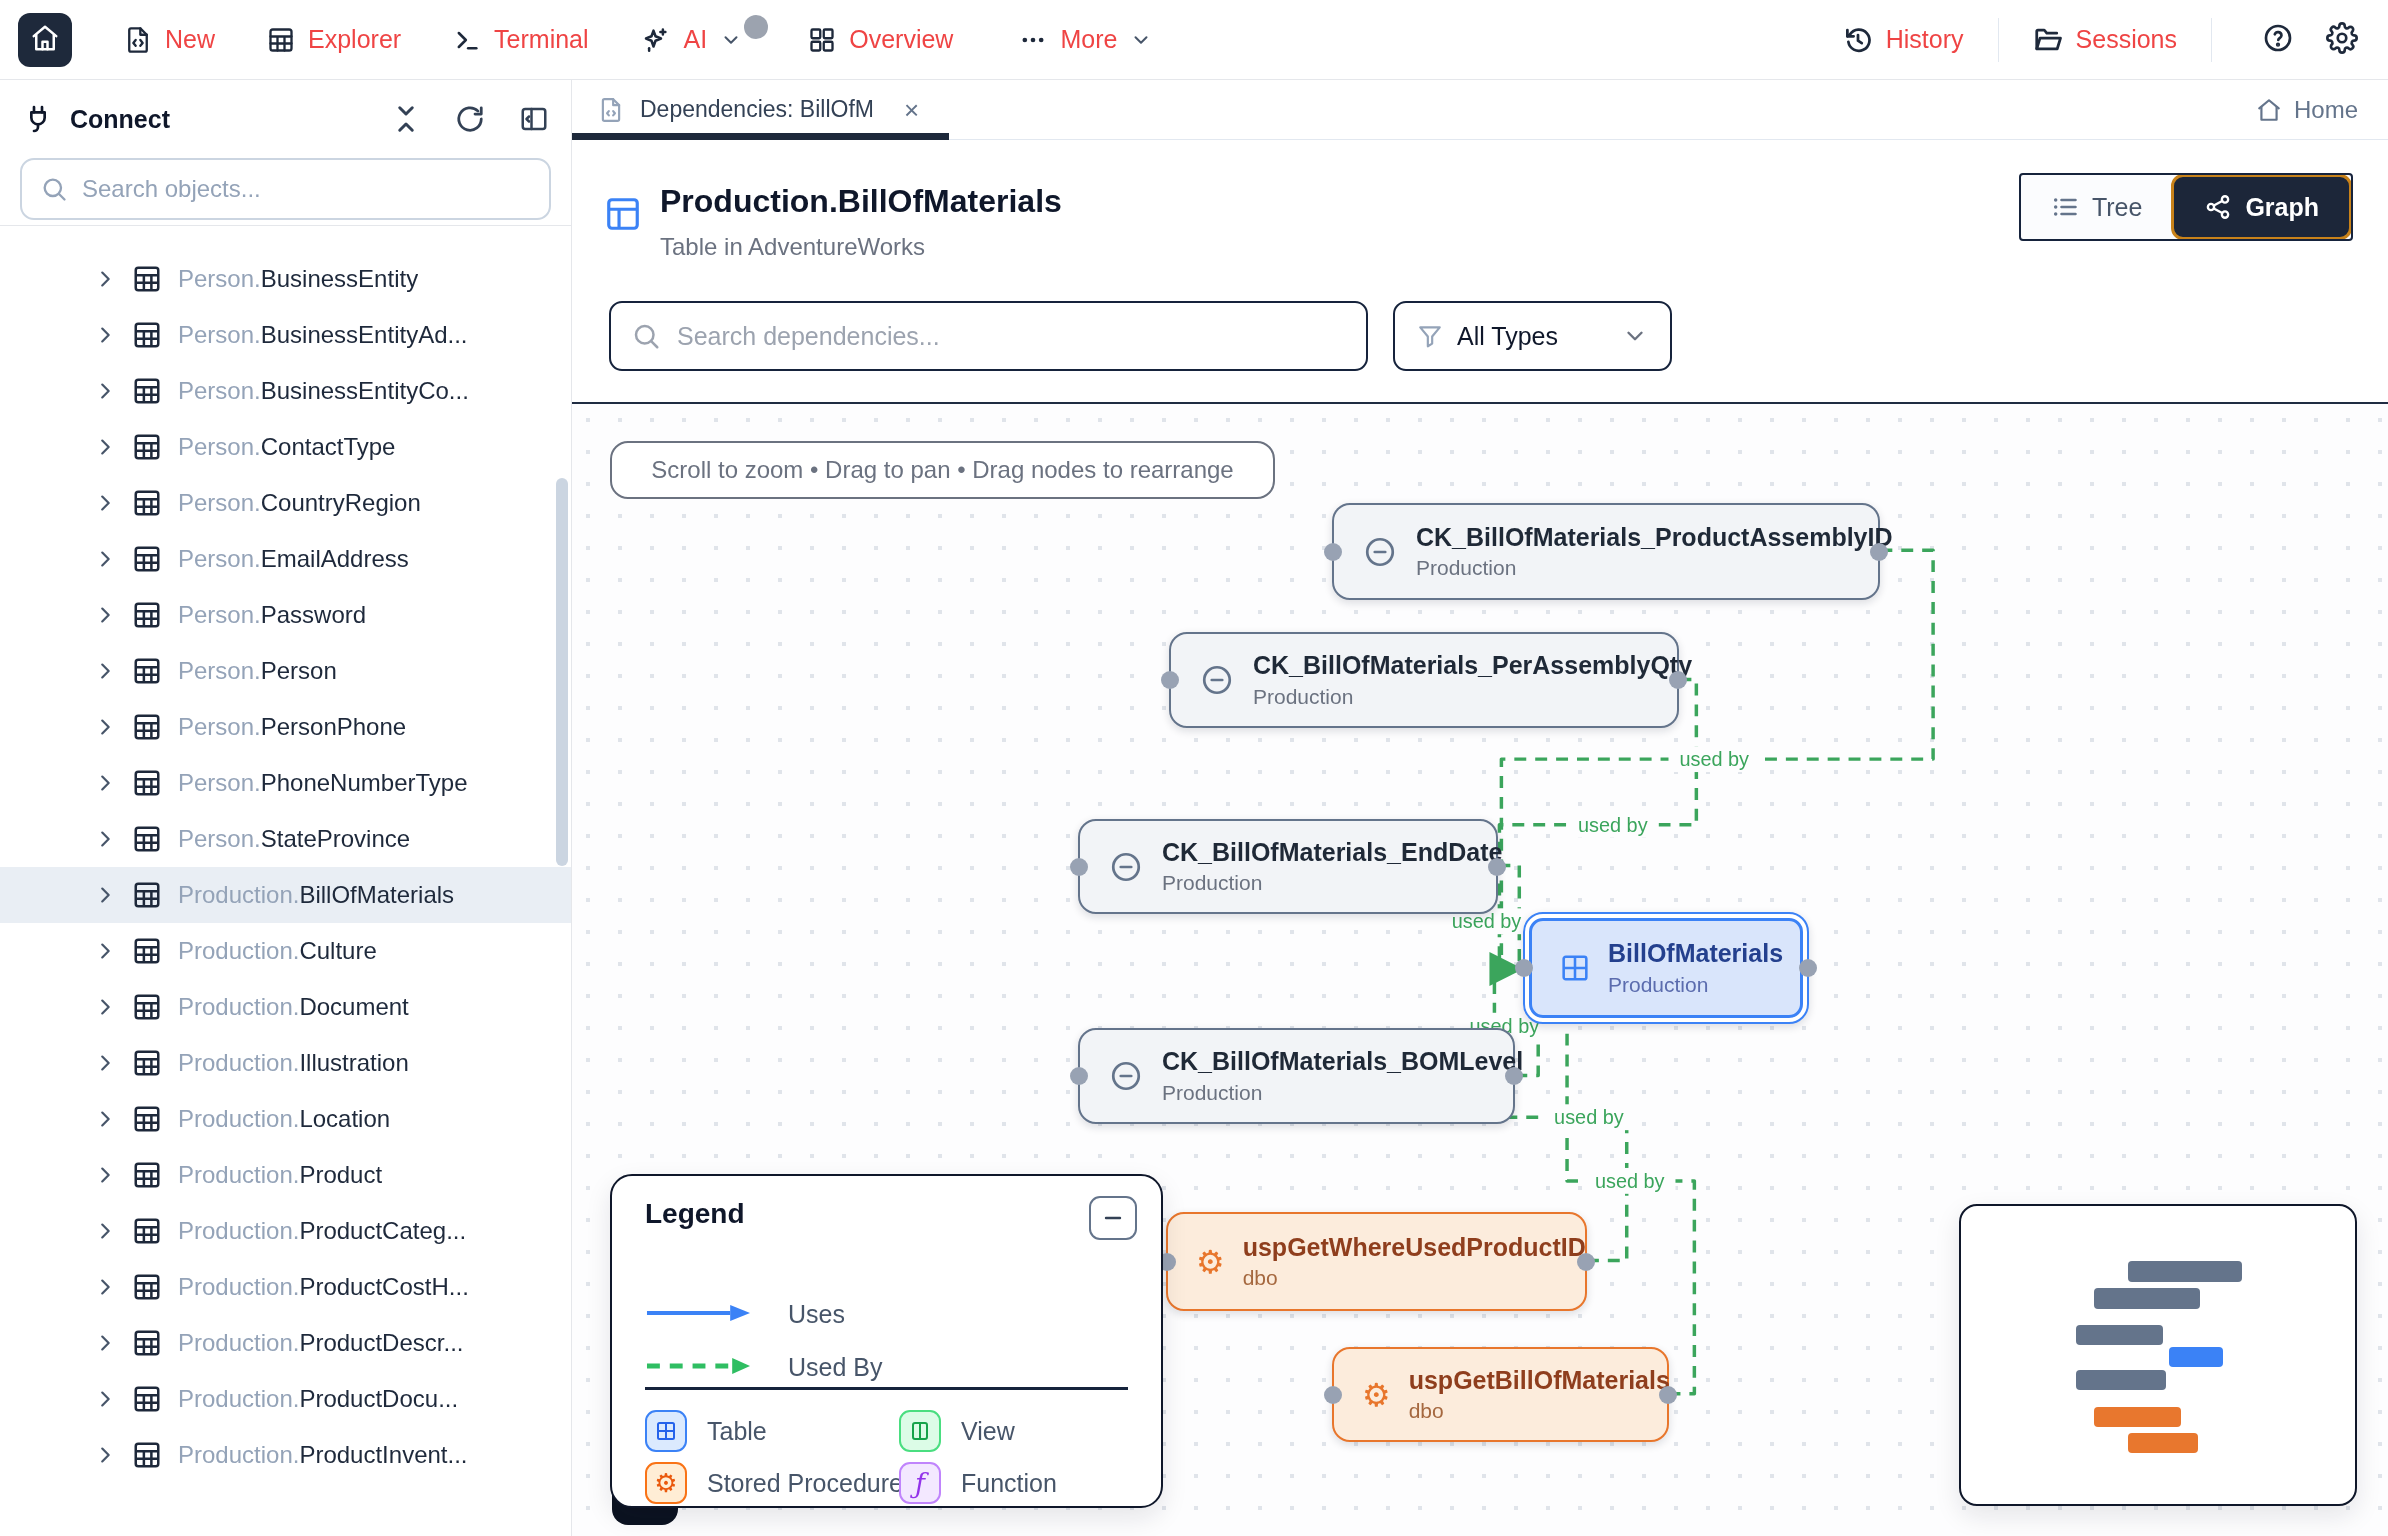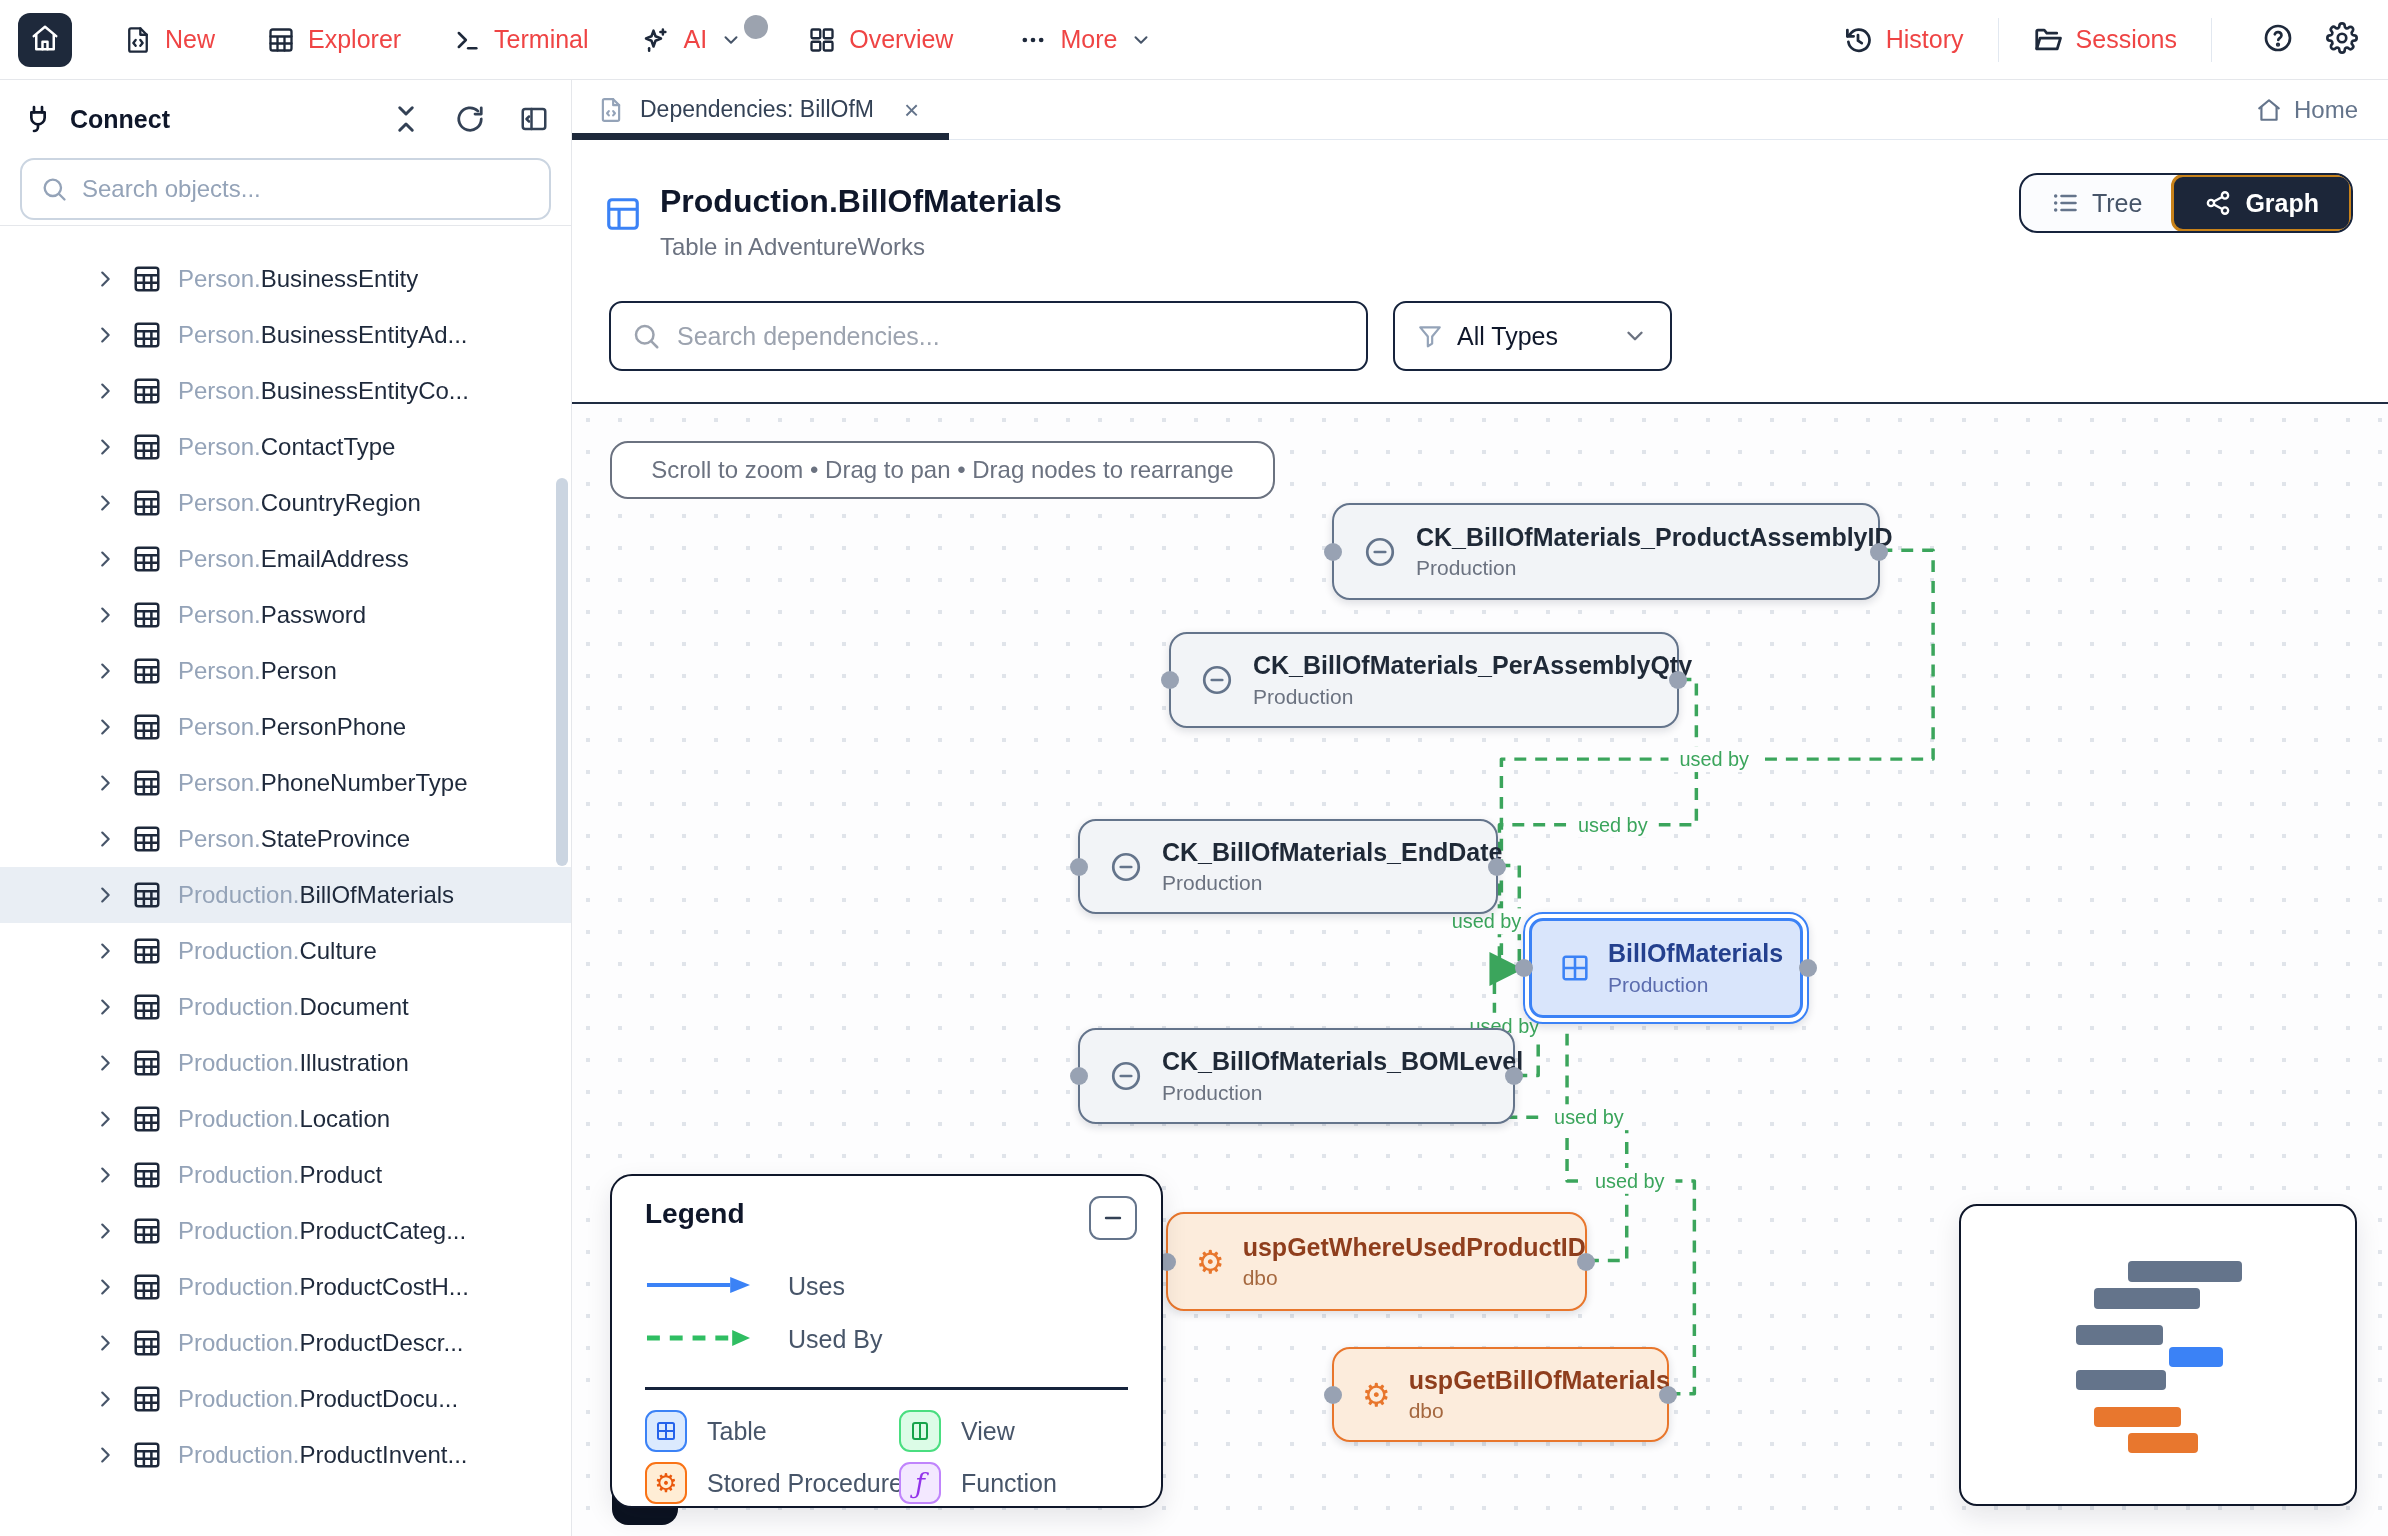--- a/index.html
+++ b/index.html
@@ -55,22 +55,22 @@
   .tab .lbl { font-size:23px; color:#334155; }
   .tab .x { color:#64748b; font-size:26px; margin-left:14px; line-height:1; }
   .tab .uline { position:absolute; left:0; right:0; bottom:-1px; height:7px; background:#1e293b; }
   .tab-home { margin-left:auto; margin-right:30px; display:flex; align-items:center; gap:12px;
     color:#64748b; font-size:24px; }
 
   .hdr { position:absolute; left:0; top:60px; right:0; height:265px; }
   .hdr-icon { position:absolute; left:32px; top:55px; color:#3b82f6; }
   .hdr-title { position:absolute; left:88px; top:43px; font-size:32px; font-weight:700; color:#0f172a; }
   .hdr-sub { position:absolute; left:88px; top:93px; font-size:24px; color:#6b7280; }
-  .toggle { position:absolute; right:35px; top:33px; height:60px; display:flex; align-items:stretch;
-    border:2.5px solid #16233c; border-radius:18px; background:#fbfcfe; overflow:hidden; }
+  .toggle { position:absolute; right:35px; top:33px; height:68px; display:flex; align-items:stretch;
+    border:2.5px solid #16233c; border-radius:4px; background:#fbfcfe; overflow:hidden; }
   .tg { display:flex; align-items:center; gap:13px; padding:0 30px; font-size:25px; }
   .tg.tree { color:#475569; }
   .tg.graph { background:#1c2639; color:#fff; font-weight:600; border:3px solid #c8821a;
     border-radius:12px; margin:-1px; }
   .toolrow { position:absolute; left:37px; top:161px; right:0; height:70px; }
   .dep-search { position:absolute; left:0; top:0; width:759px; height:70px; border:2.5px solid #16233c;
     border-radius:13px; display:flex; align-items:center; padding:16px 20px; background:#fff; }
   .dep-search input { border:none; outline:none; font-size:25px; width:100%; margin-left:16px;
     font-family:inherit; color:#334155; }
   .dep-search input::placeholder { color:#9ca3af; }
@@ -105,21 +105,21 @@
   .handle.l { left:-10px; } .handle.r { right:-10px; }
   .cicon { display:flex; color:#64748b; flex:0 0 auto; }
   .gear-glyph { font-family:"DejaVu Sans",sans-serif; font-size:32px; color:#e8762c; line-height:1; }
 
   
   .legend { position:absolute; left:38px; top:770px; width:553px; height:334px; background:#fff;
     border:2.5px solid #0f172a; border-radius:22px; z-index:6; box-shadow:0 10px 26px rgba(15,23,42,.10);text-align:center; }
   .lg-title { position:absolute; left:33px; top:22px; font-size:28px; font-weight:700; color:#0f172a; }
   .lg-min { position:absolute; right:24px; top:20px; width:48px; height:44px; border:2px solid #64748b;
     border-radius:11px; display:flex; align-items:center; justify-content:center; color:#334155; }
-  .lg-row { position:absolute; left:33px; display:flex; align-items:center; gap:34px; }
+  .lg-row { position:absolute; left:33px; display:flex; align-items:center; gap:34px;margin-top:28px; }
   .lg-lbl { font-size:25px; color:#475569; }
   .lg-div { position:absolute; left:33px; right:33px; top:211px; height:2.5px; background:#16233c; }
   .lg-type { position:absolute; display:flex; align-items:center; gap:20px; }
   .ticon { width:42px; height:42px; border-radius:11px; border:2px solid; display:flex;
     align-items:center; justify-content:center; }
   .ticon.t { background:#dbeafe; border-color:#3b82f6; color:#2563eb; }
   .ticon.v { background:#dcfce7; border-color:#4ade80; color:#16a34a; }
   .ticon.s { background:#ffedd5; border-color:#f97316; color:#ea580c; }
   .ticon.f { background:#f3e8ff; border-color:#c084fc; color:#9333ea; }
   .ticon .fx { font-family:"DejaVu Serif",serif; font-style:italic; font-size:27px; }

